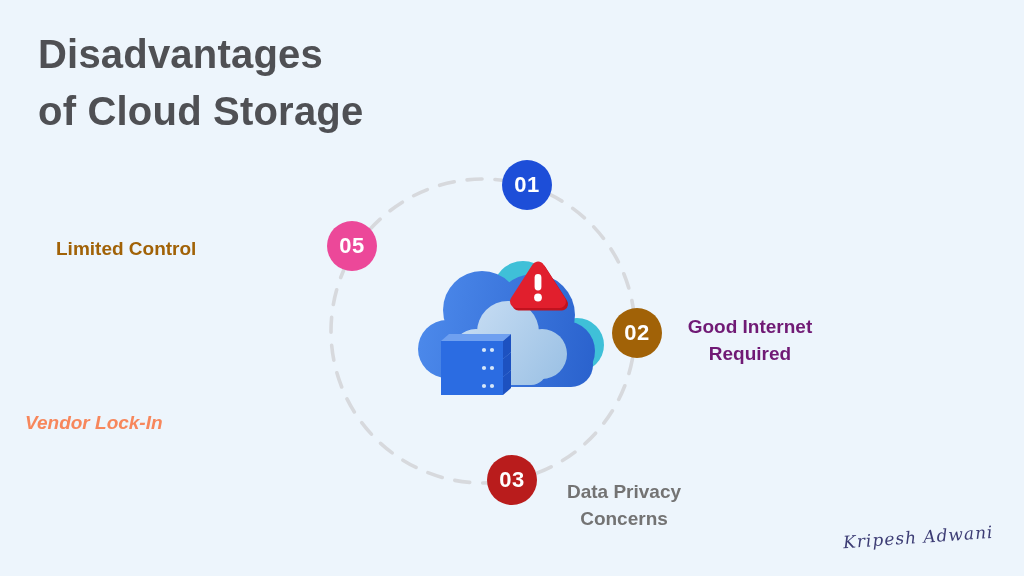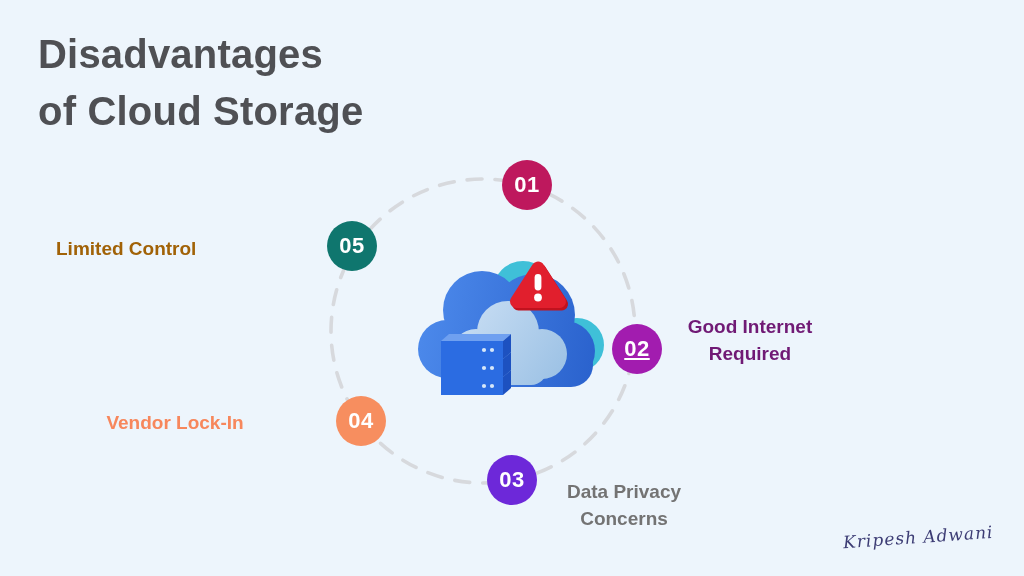--- a/index.html
+++ b/index.html
@@ -15,33 +15,33 @@
   }
   .dashed-ring,.illustration{position:absolute;}
   .dashed-ring{left:0;top:0;}
   .illustration{left:405px;top:255px;}
   .badge{
     position:absolute;width:50px;height:50px;border-radius:50%;
     color:#ffffff;font-weight:bold;font-size:22px;
     display:flex;align-items:center;justify-content:center;
     letter-spacing:0.5px;
   }
-  .b1{left:502px;top:160px;background:#be185d;}
-  .b2{left:612px;top:324px;background:#a21caf;text-decoration:underline;}
-  .b3{left:487px;top:455px;background:#6d28d9;}
+  .b1{left:502px;top:160px;background:#1d4ed8;}
+  .b2{left:612px;top:308px;background:#a16207;}
+  .b3{left:487px;top:455px;background:#b91c1c;}
   .b4{left:336px;top:396px;background:#f78e5f;}
-  .b5{left:327px;top:221px;background:#0f766e;}
+  .b5{left:327px;top:221px;background:#ec4899;}
   .label{
     position:absolute;font-weight:bold;font-size:19px;line-height:27px;
     white-space:pre-line;
   }
   .l1{left:581px;top:154px;width:220px;text-align:center;color:#8447e8;}
   .l2{left:640px;top:313px;width:220px;text-align:center;color:#701a75;}
   .l3{left:514px;top:478px;width:220px;text-align:center;color:#737373;}
-  .l4{right:699px;top:409px;width:300px;text-align:center;color:#f7875c;}
+  .l4{right:699px;top:409px;width:300px;text-align:left;color:#f7875c;font-style:italic;}
   .l5{right:668px;top:235px;width:300px;text-align:left;color:#a16207;}
   .watermark{
     position:absolute;right:30px;top:527px;
     font-family:"DejaVu Serif",serif;font-style:italic;
     font-size:17px;color:#3c3c74;transform:rotate(-4deg);
     letter-spacing:1px;
   }
 </style>
 </head>
 <body>
@@ -118,23 +118,20 @@
 
   <div class="badge b1">
     <span>01</span>
   </div>
   <div class="badge b2">
     <span>02</span>
   </div>
   <div class="badge b3">
     <span>03</span>
   </div>
-  <div class="badge b4">
-    <span>04</span>
-  </div>
   <div class="badge b5">
     <span>05</span>
   </div>
 
   <div class="label l2">Good Internet
 Required</div>
   <div class="label l3">Data Privacy
 Concerns</div>
   <div class="label l4">Vendor Lock-In</div>
   <div class="label l5">Limited Control</div>

